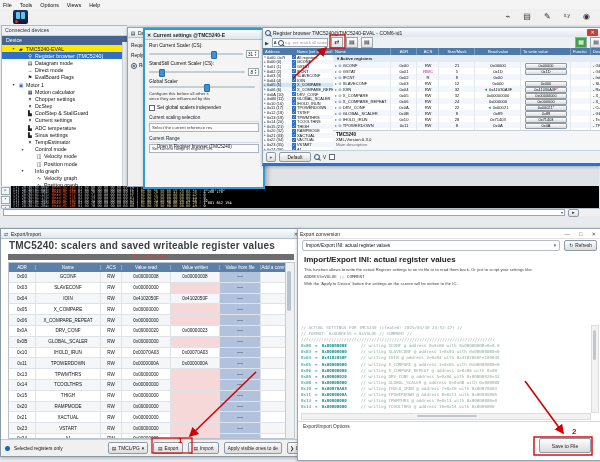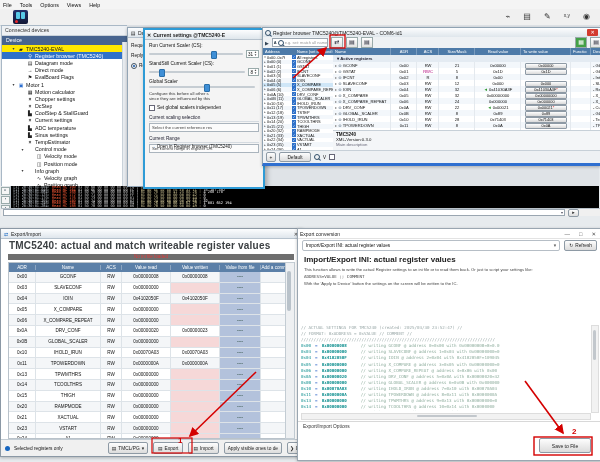--- a/index.html
+++ b/index.html
@@ -631,21 +631,21 @@
       </div>
     <span class="btn" style="width:9px;height:6px;">▸</span>
   </div>
 
   <div class="win" id="eiwin">
     <div class="titlebar">
       <span class="tree-ic" style="color:#1565c0;">⇄</span>
       <span class="nowrap">Export/Import</span>
       <span style="margin-left:auto;font-size:5px;color:#444;padding-right:2px;">✕</span>
     </div>
-    <div id="ei-h1">TMC5240: actual and match writeable register values</div>
+    <div id="ei-h1">TMC5240: scalers and saved writeable register values</div>
     <div id="ei-status">No ini file loaded</div>
     <div id="ei-table">
       <div class="eih" id="eihead">
           <div style="width: 26px; flex: 0 0 auto;">ADR</div>
           <div style="width: 64px; flex: 0 0 auto;">Name</div>
           <div style="width: 20px; flex: 0 0 auto;">ACS</div>
           <div style="width: 48px; flex: 0 0 auto;">Value read</div>
           <div style="width: 48px; flex: 0 0 auto;">Value written</div>
           <div style="width: 40px; flex: 0 0 auto;">Value from file</div>
           <div style="width: 33px; flex: 0 0 auto;">Add a comment</div>

